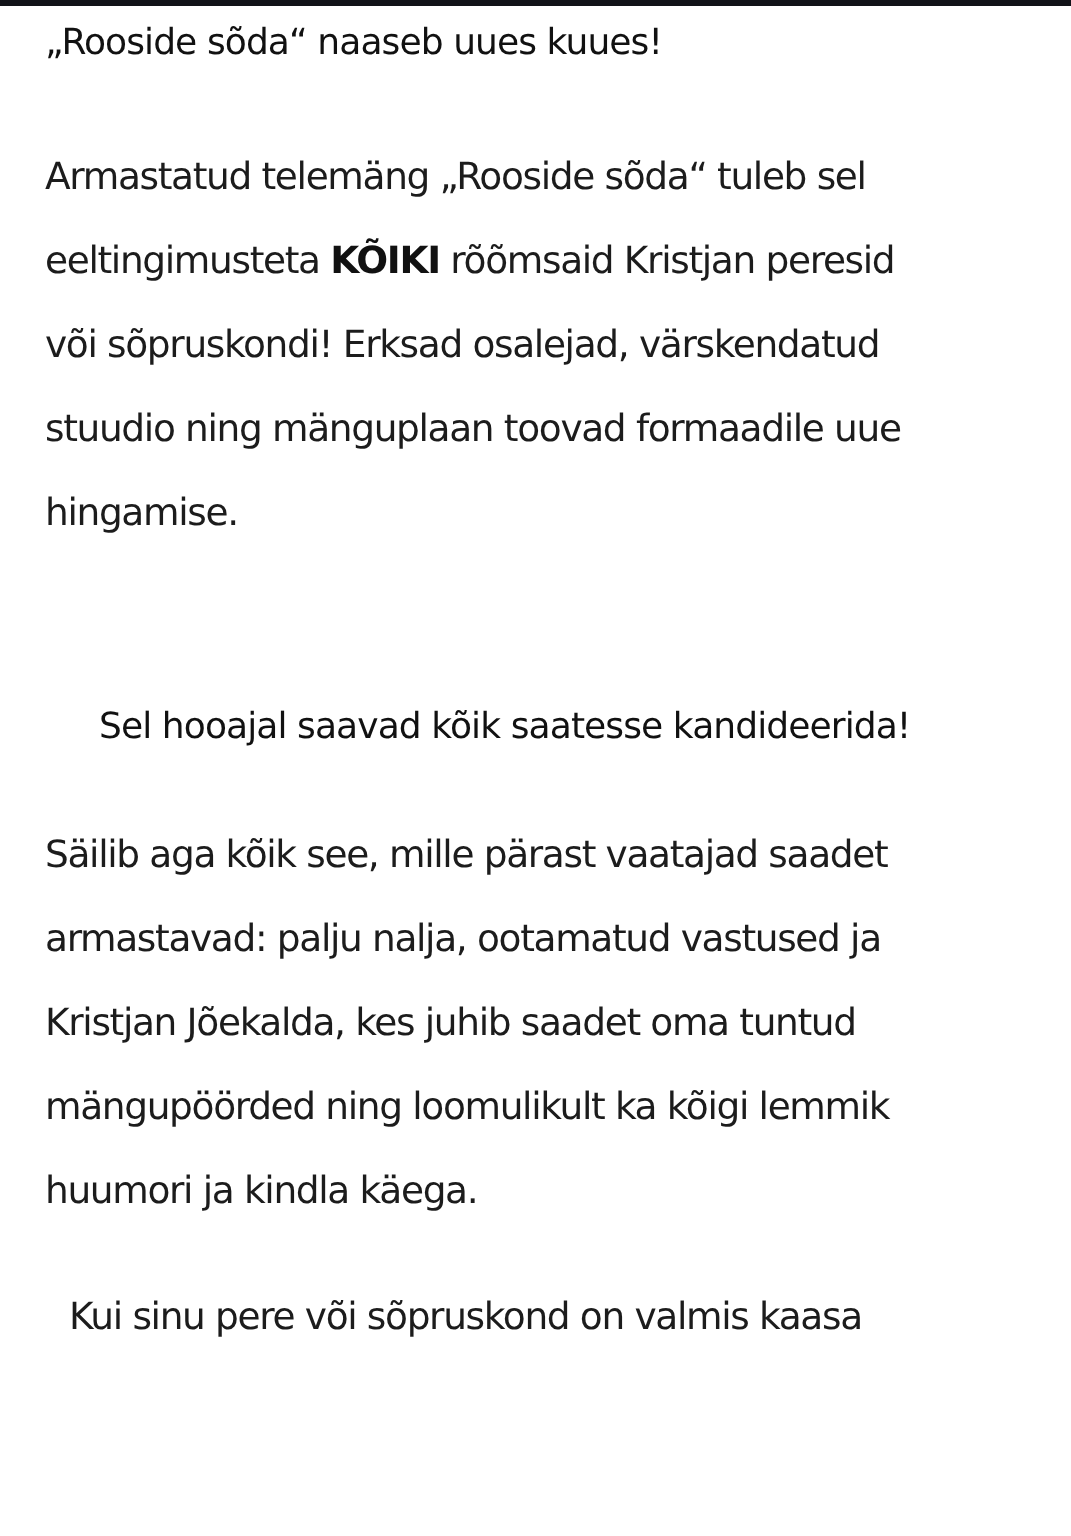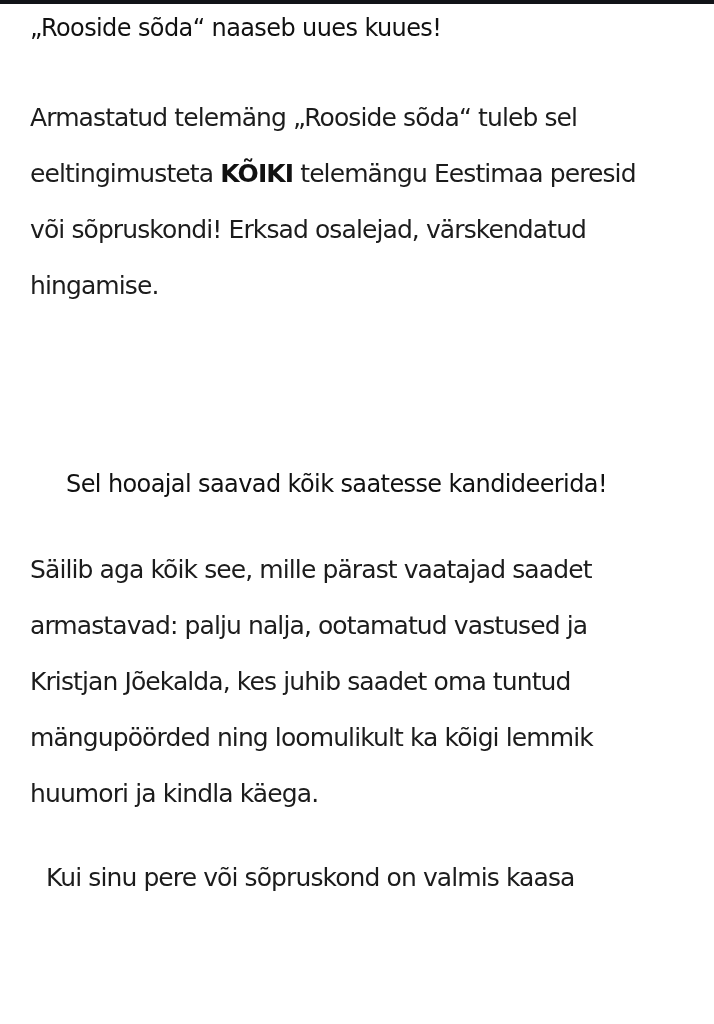--- a/index.html
+++ b/index.html
@@ -60,22 +60,23 @@
 <body>
 
 <div class="top-bar"></div>
 
 <main class="article">
 
   <h1 class="heading h1">„Rooside sõda“ naaseb uues kuues!</h1>
 
   <p class="para p1">
     <span class="line">Armastatud telemäng „Rooside sõda“ tuleb sel</span>
-    <span class="line"><span>eeltingimusteta </span><span class="strong">KÕIKI</span><span> telemängu Eestimaa peresid</span></span>
+    <span class="line"><span>eeltingimusteta </span><span class="strong">KÕIKI</span><span> rõõmsaid Kristjan peresid</span></span>
     <span class="line">või sõpruskondi! Erksad osalejad, värskendatud</span>
+    <span class="line">stuudio ning mänguplaan toovad formaadile uue</span>
     <span class="line">hingamise.</span>
   </p>
 
   <h2 class="heading h2">Sel hooajal saavad kõik saatesse kandideerida!</h2>
 
   <p class="para p2">
     <span class="line">Säilib aga kõik see, mille pärast vaatajad saadet</span>
     <span class="line">armastavad: palju nalja, ootamatud vastused ja</span>
     <span class="line">Kristjan Jõekalda, kes juhib saadet oma tuntud</span>
     <span class="line">mängupöörded ning loomulikult ka kõigi lemmik</span>

